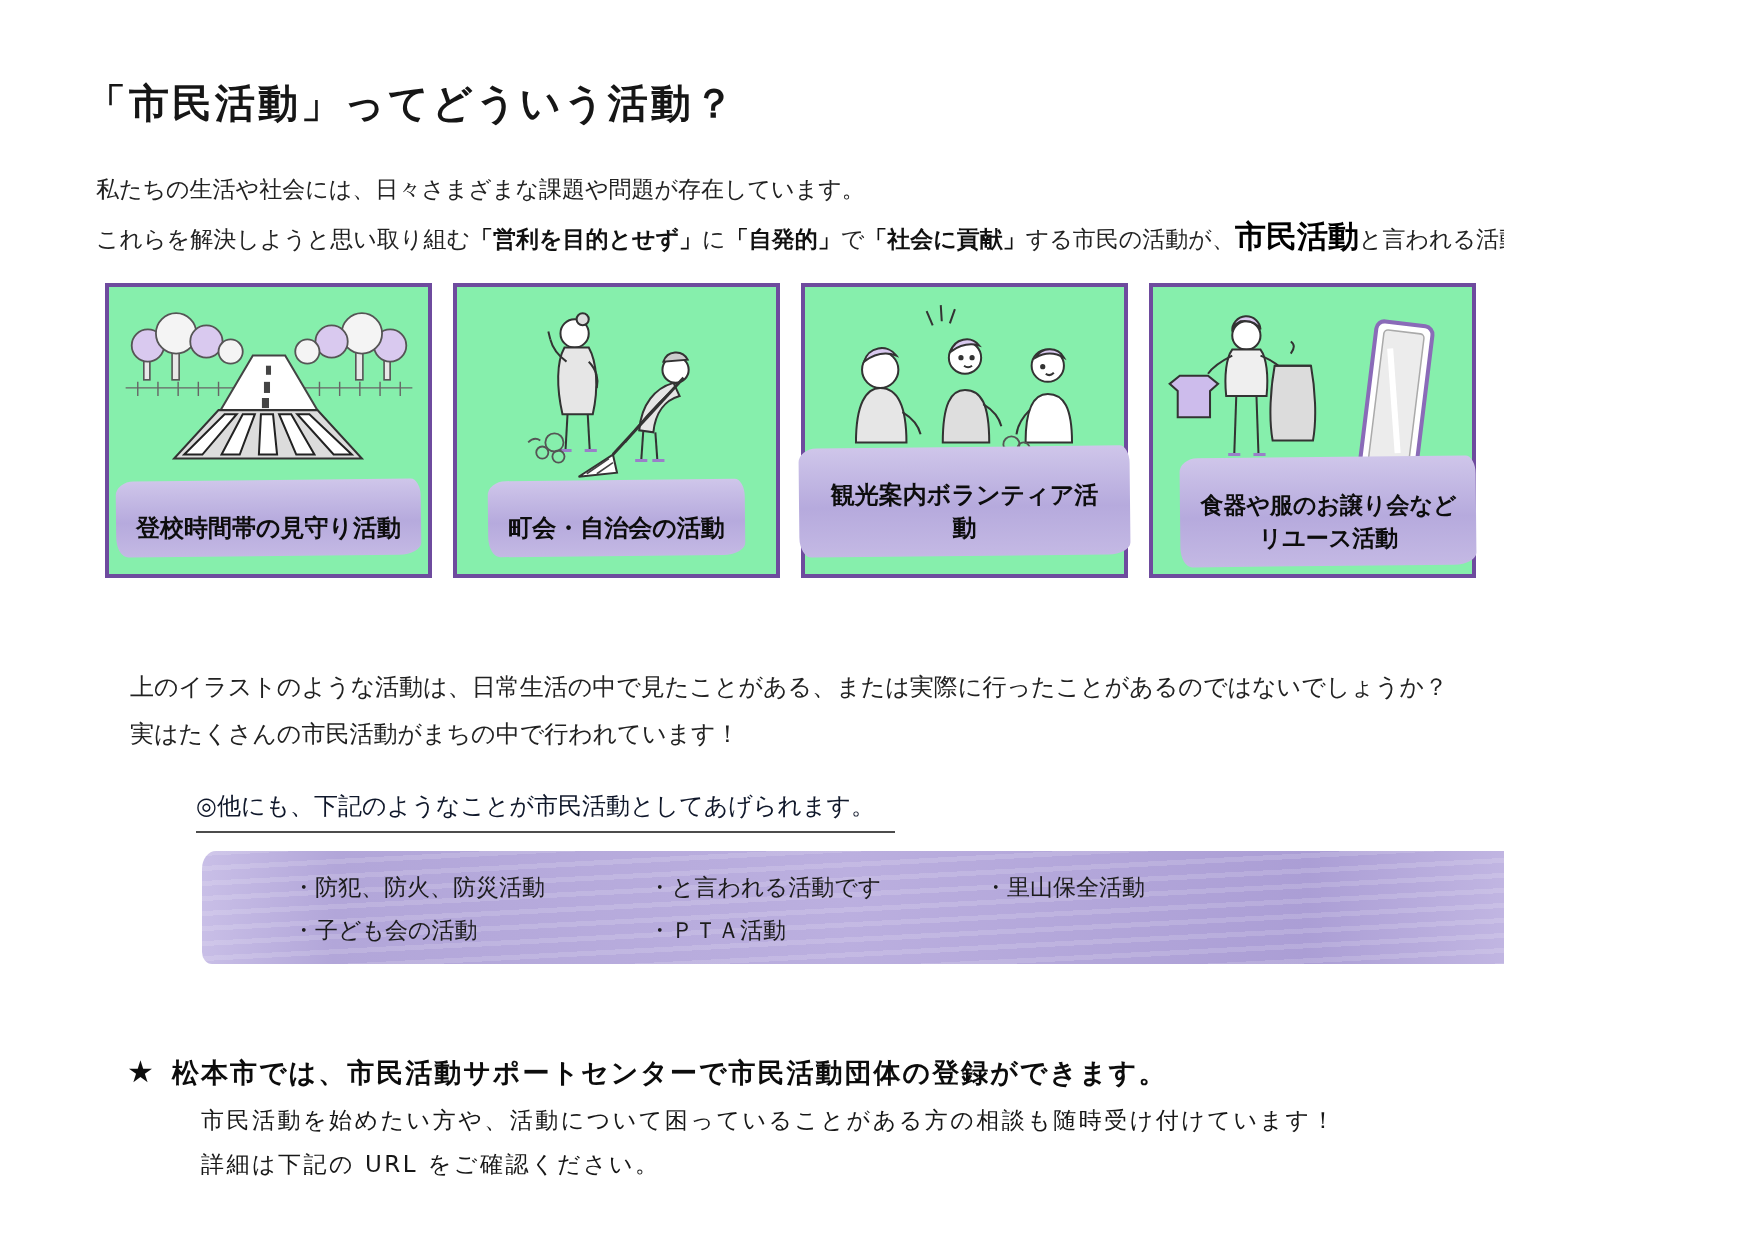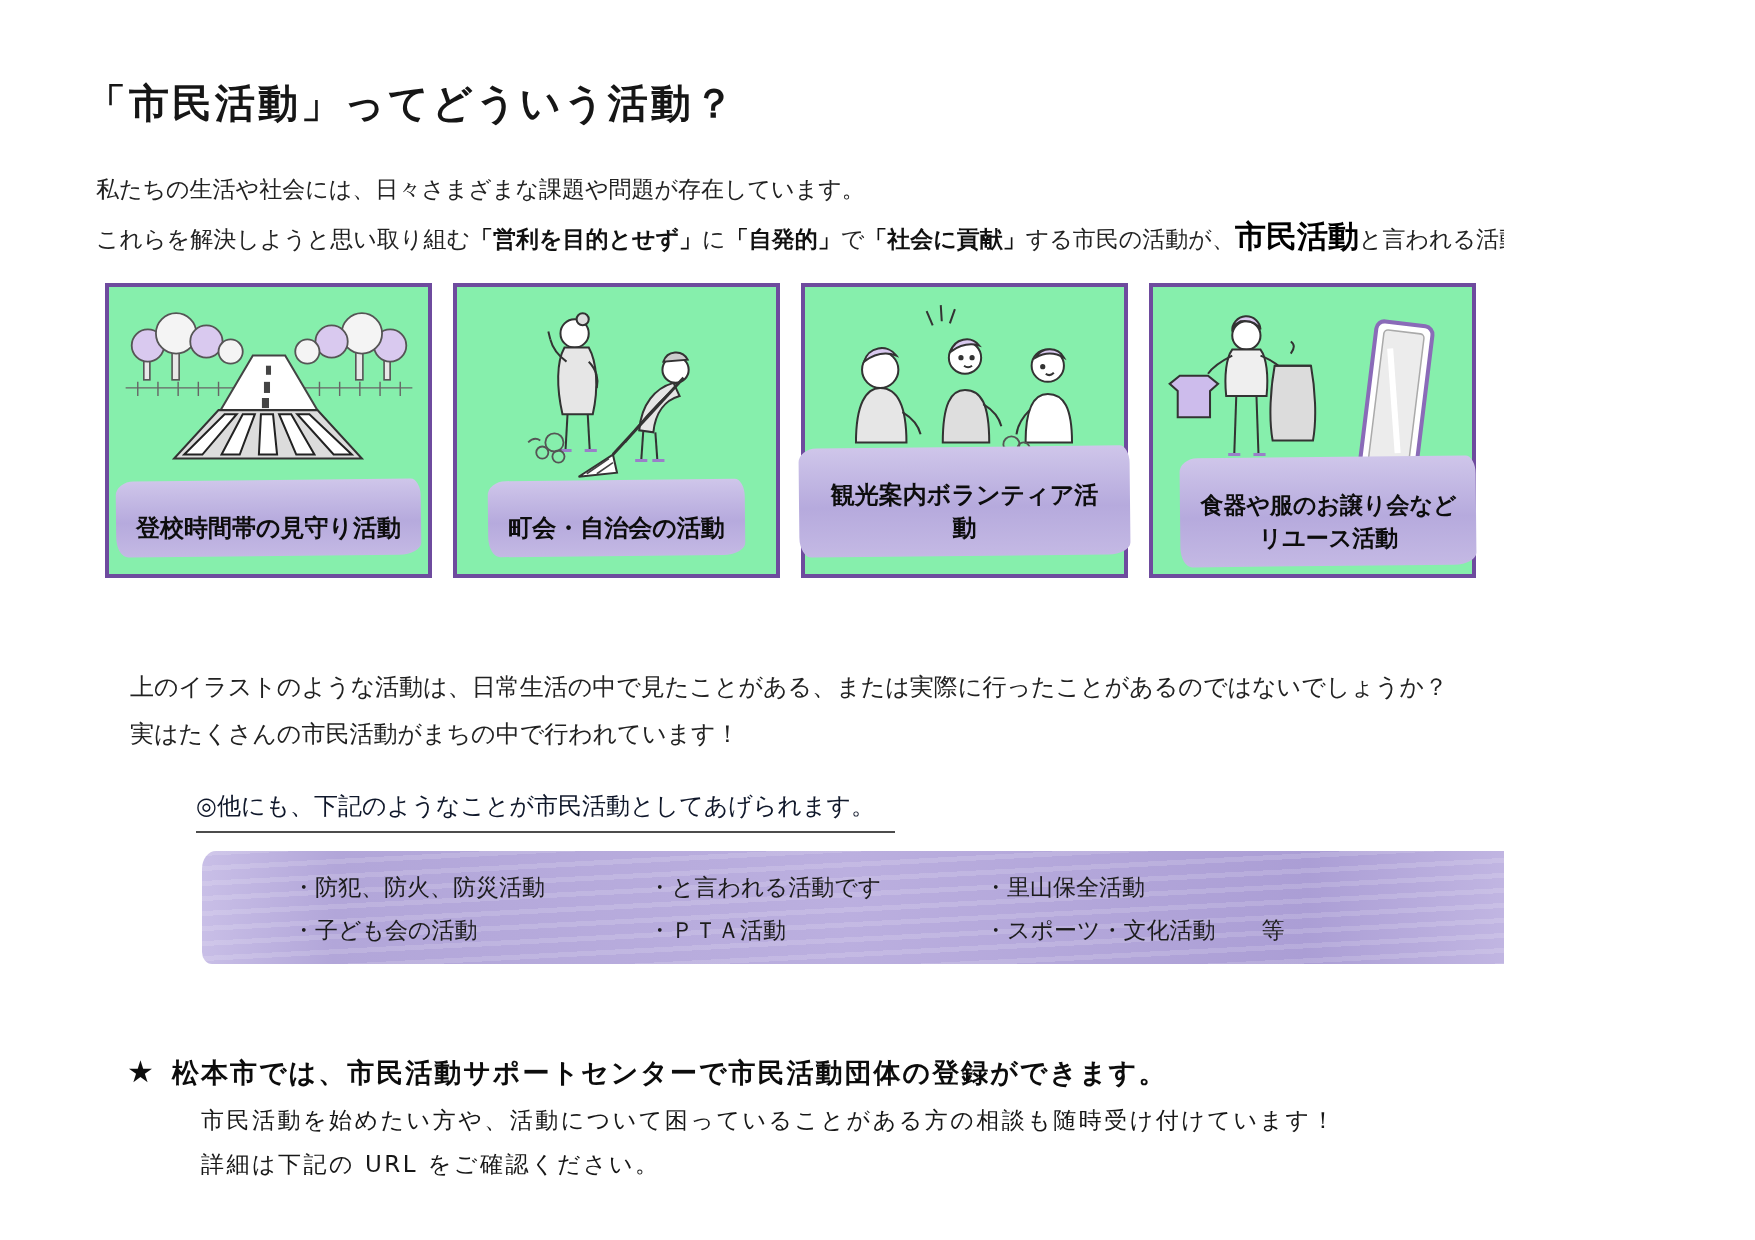--- a/index.html
+++ b/index.html
@@ -373,21 +373,20 @@
 
   <div class="others-heading">◎他にも、下記のようなことが市民活動としてあげられます。</div>
 
   <div class="band">
     <div class="band-grid">
       <div class="cell">・防犯、防火、防災活動</div>
       <div class="cell">・と言われる活動です</div>
       <div class="cell">・里山保全活動</div>
       <div class="cell">・子ども会の活動</div>
       <div class="cell">・ＰＴＡ活動</div>
-      <div class="cell">・スポーツ・文化活動　　等</div>
     </div>
   </div>
 
   <div class="footer-head">
     <span class="star">★</span>
     <span>松本市では、市民活動サポートセンターで市民活動団体の登録ができます。</span>
   </div>
   <div class="footer-line1">市民活動を始めたい方や、活動について困っていることがある方の相談も随時受け付けています！</div>
   <div class="footer-line2">詳細は下記の URL をご確認ください。</div>
 

